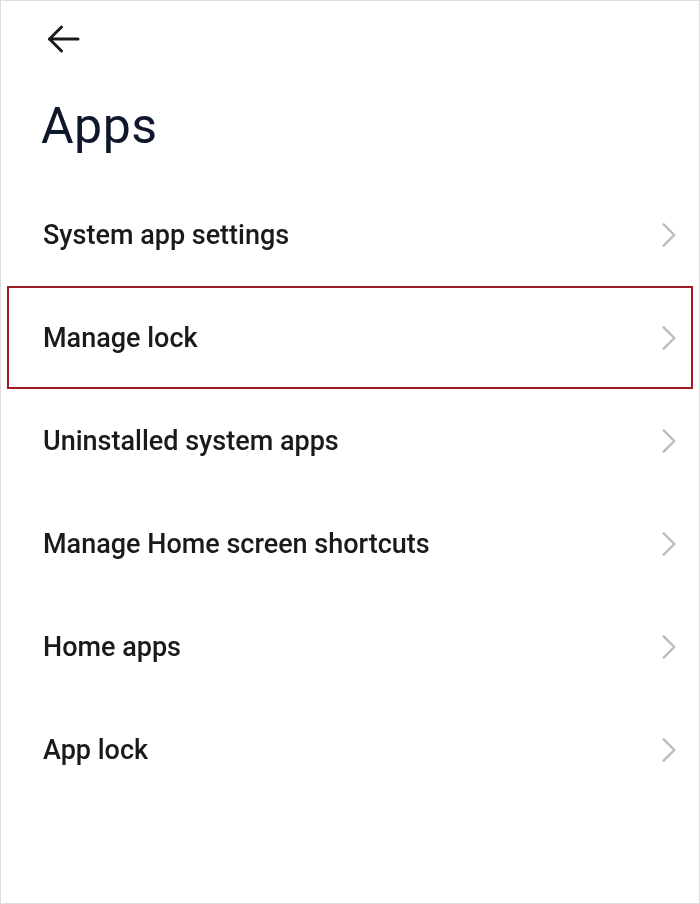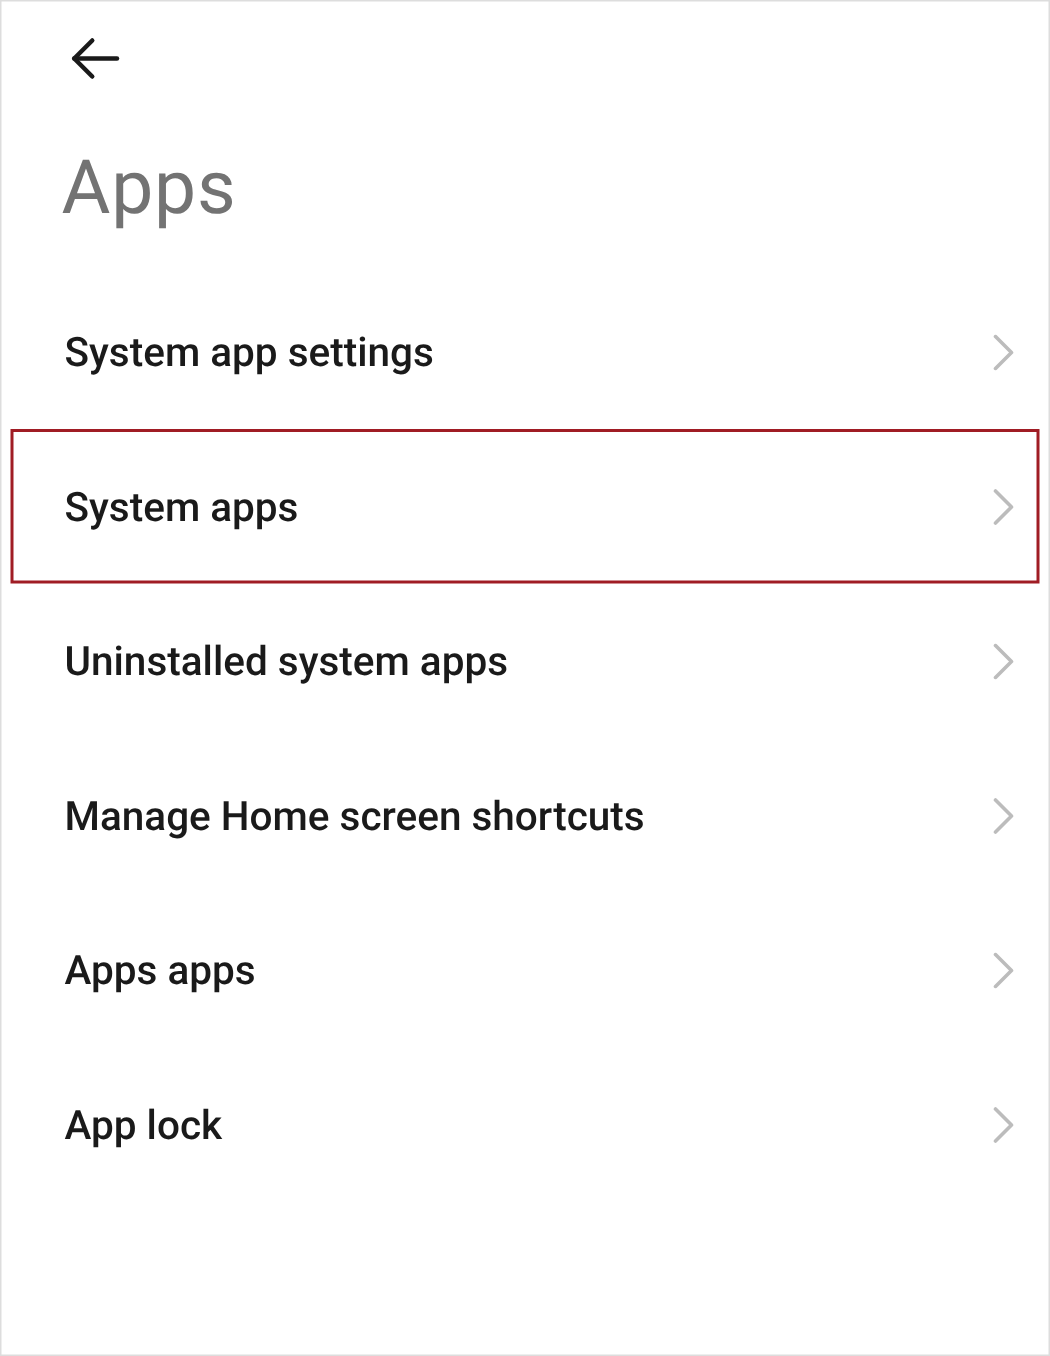--- a/index.html
+++ b/index.html
@@ -29,21 +29,21 @@
     .back-button svg {
       width: 36px;
       height: 36px;
     }
     .page-title {
       position: absolute;
       top: 96px;
       left: 40px;
       font-size: 50px;
       font-weight: 400;
-      color: #737373;
+      color: #0f172a;
       letter-spacing: 0.5px;
     }
     .list {
       position: absolute;
       top: 182px;
       left: 0;
       right: 0;
     }
     .list-item {
       display: flex;
@@ -100,21 +100,21 @@
     <span class="list-item-label">System app settings</span>
     <span class="chevron">
       <svg viewBox="0 0 10 18" fill="none" stroke="#bcbcbc" stroke-width="1.8" stroke-linecap="round" stroke-linejoin="round">
         <polyline points="1 1 9 9 1 17"></polyline>
       </svg>
     </span>
   </div>
 
   <div class="list-item">
     <div class="highlight"></div>
-    <span class="list-item-label">System apps</span>
+    <span class="list-item-label">Manage lock</span>
     <span class="chevron">
       <svg viewBox="0 0 10 18" fill="none" stroke="#bcbcbc" stroke-width="1.8" stroke-linecap="round" stroke-linejoin="round">
         <polyline points="1 1 9 9 1 17"></polyline>
       </svg>
     </span>
   </div>
 
   <div class="list-item">
     <span class="list-item-label">Uninstalled system apps</span>
     <span class="chevron">
@@ -127,21 +127,21 @@
   <div class="list-item">
     <span class="list-item-label">Manage Home screen shortcuts</span>
     <span class="chevron">
       <svg viewBox="0 0 10 18" fill="none" stroke="#bcbcbc" stroke-width="1.8" stroke-linecap="round" stroke-linejoin="round">
         <polyline points="1 1 9 9 1 17"></polyline>
       </svg>
     </span>
   </div>
 
   <div class="list-item">
-    <span class="list-item-label">Apps apps</span>
+    <span class="list-item-label">Home apps</span>
     <span class="chevron">
       <svg viewBox="0 0 10 18" fill="none" stroke="#bcbcbc" stroke-width="1.8" stroke-linecap="round" stroke-linejoin="round">
         <polyline points="1 1 9 9 1 17"></polyline>
       </svg>
     </span>
   </div>
 
 
   <div class="list-item">
     <span class="list-item-label">App lock</span>

